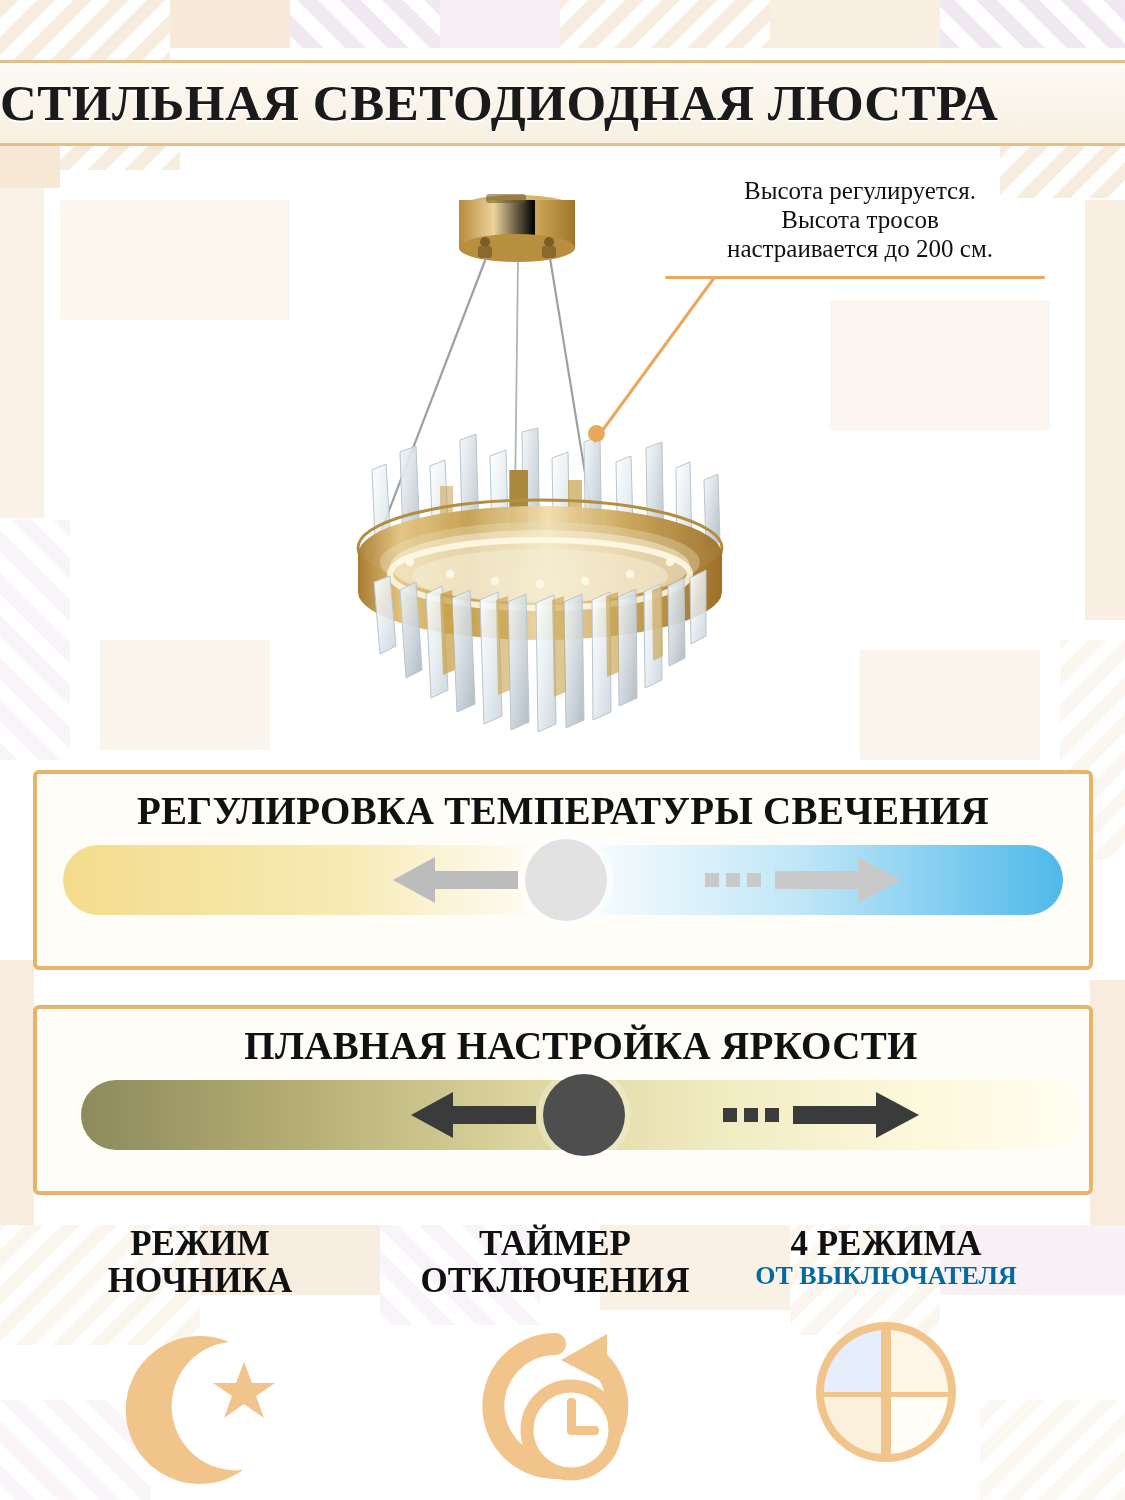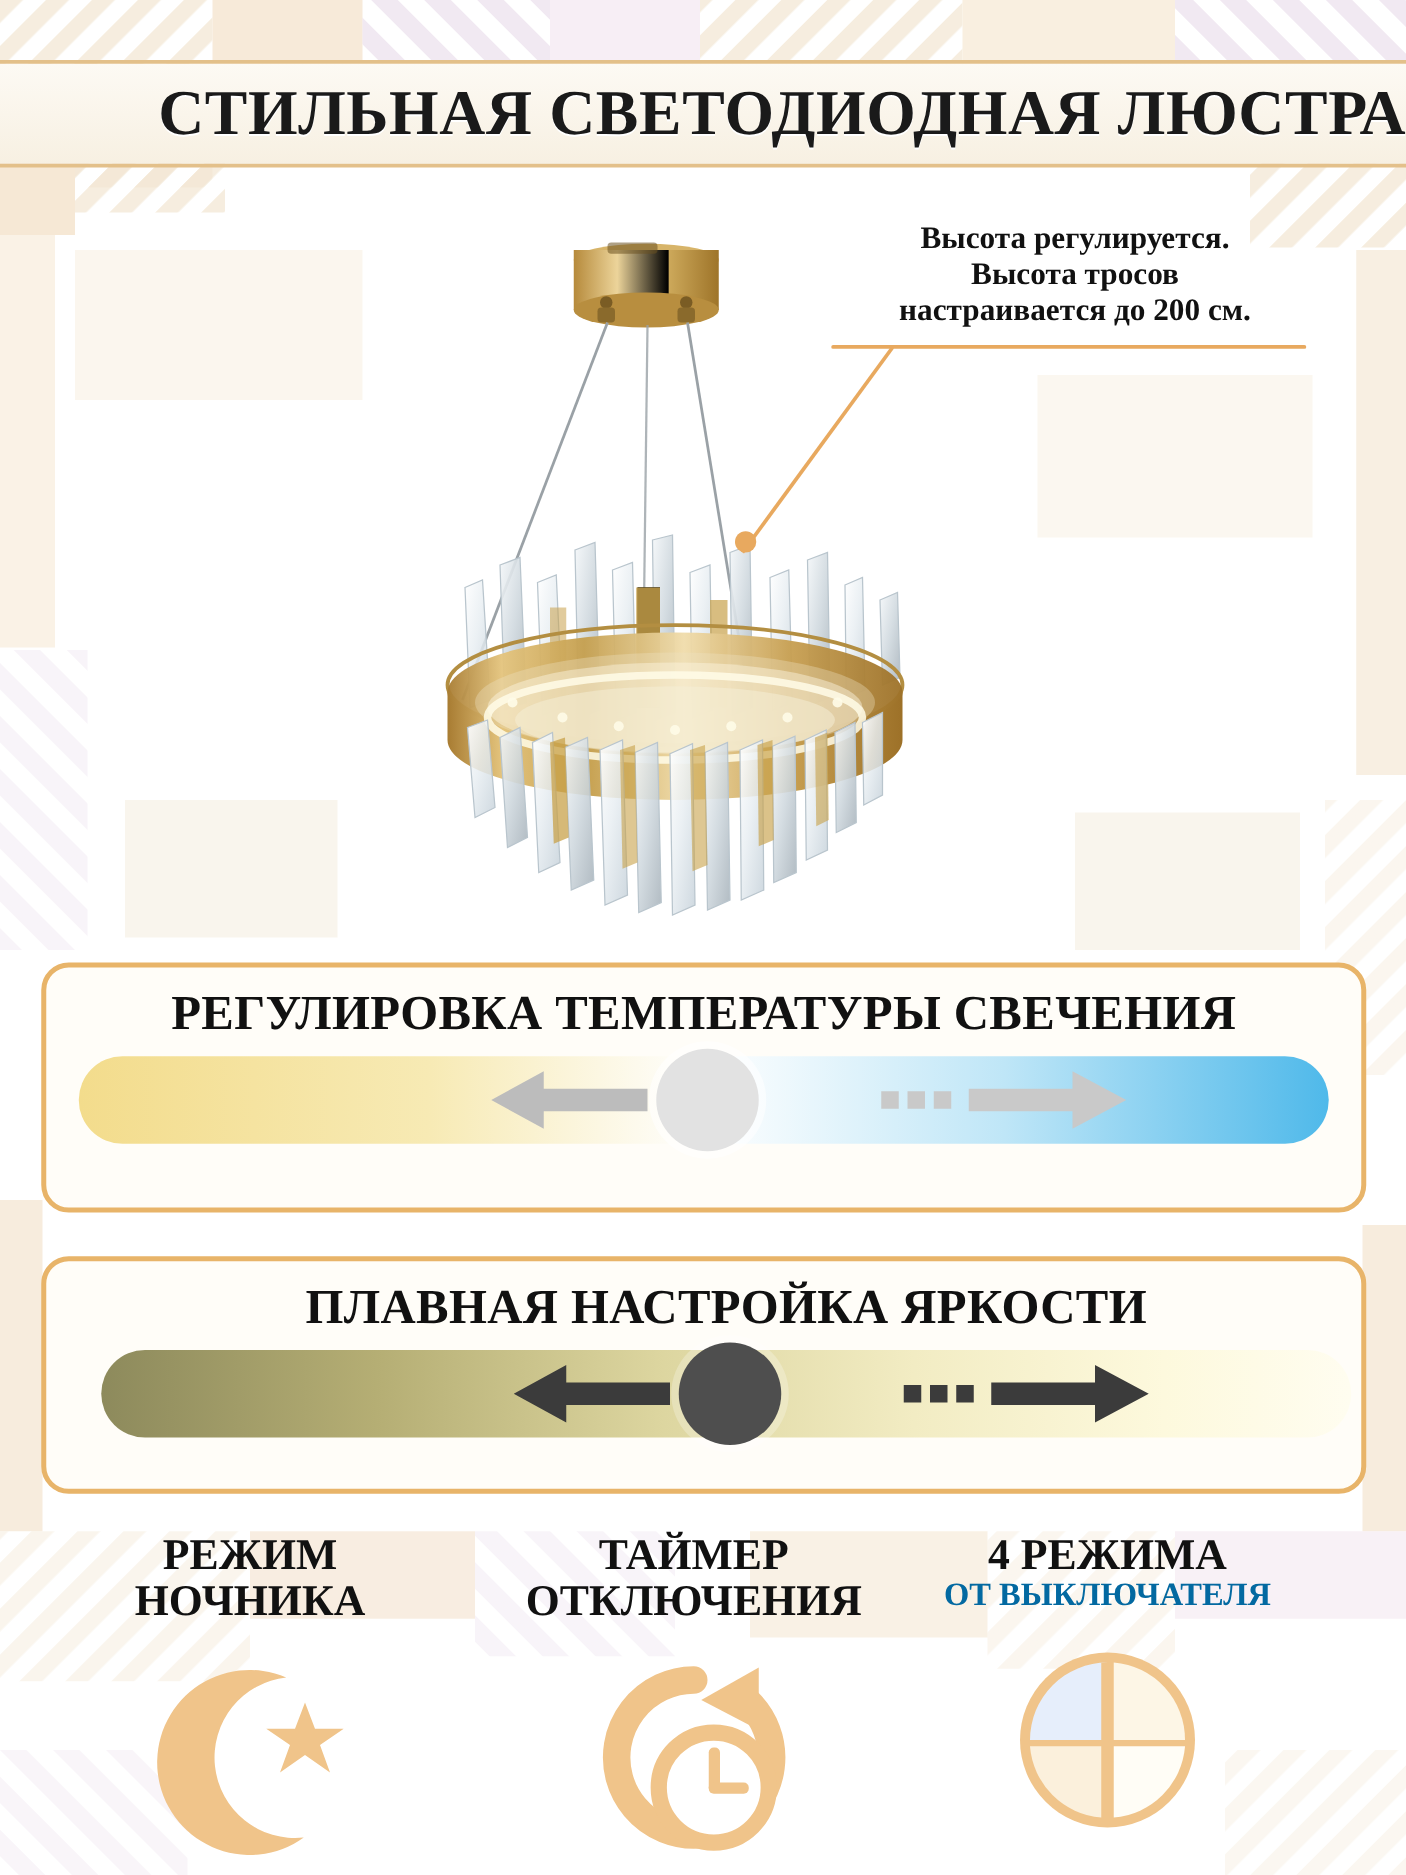--- a/index.html
+++ b/index.html
@@ -9,55 +9,55 @@
     font-family:"Liberation Serif", serif;
     position:relative;
     overflow:hidden;
   }
 
   
   #bg-deco{position:absolute;inset:0;z-index:0;}
 
   
   #banner{
-    position:absolute;top:48px;left:0;width:1125px;height:80px;z-index:3;
+    position:absolute;top:60px;left:0;width:1125px;height:80px;z-index:3;
     background:linear-gradient(180deg,#fdfaf4 0%,#f7f0e2 100%);
     border-top:3px solid #e3c08a;border-bottom:3px solid #e3c08a;
-    display:flex;align-items:center;justify-content:flex-end;
+    display:flex;align-items:center;justify-content:flex-start;
   }
   #banner-title{
     font-size:51px;font-weight:700;letter-spacing:.5px;color:#1a1a1a;
     text-transform:uppercase;white-space:nowrap;
     text-shadow:0 2px 0 #ffffff;
   }
 
   
   #callout{
     position:absolute;top:176px;left:660px;width:400px;z-index:4;
     text-align:center;line-height:1.16;
   }
-  #callout .line{font-size:25px;color:#111;font-weight:700;}
+  #callout .line{font-size:25px;color:#111;font-weight:400;}
   #callout-rule{
     position:absolute;top:276px;left:665px;width:380px;height:3px;
     background:#e8a95f;z-index:4;border-radius:2px;
   }
   #callout-leader{position:absolute;top:270px;left:586px;width:130px;height:180px;z-index:4;}
   #callout-dot{
     position:absolute;top:425px;left:588px;width:17px;height:17px;border-radius:50%;
     background:#e8a95f;z-index:5;
   }
 
   
   #chandelier{position:absolute;top:170px;left:300px;width:530px;height:600px;z-index:2;}
 
   
   .feature-card{
     position:absolute;left:33px;width:1060px;
     background:#fffdf8;
-    border:4px solid #e8b469;border-radius:22px;
+    border:4px solid #e8b469;border-radius:6px;
     box-sizing:border-box;z-index:3;
     display:flex;flex-direction:column;align-items:center;
     padding-top:14px;
   }
   #card-temp{top:770px;height:200px;}
   #card-bright{top:1005px;height:190px;padding-left:36px;}
   .feature-title{
     font-size:39px;font-weight:700;color:#111;text-transform:uppercase;
     letter-spacing:.3px;white-space:nowrap;
   }

